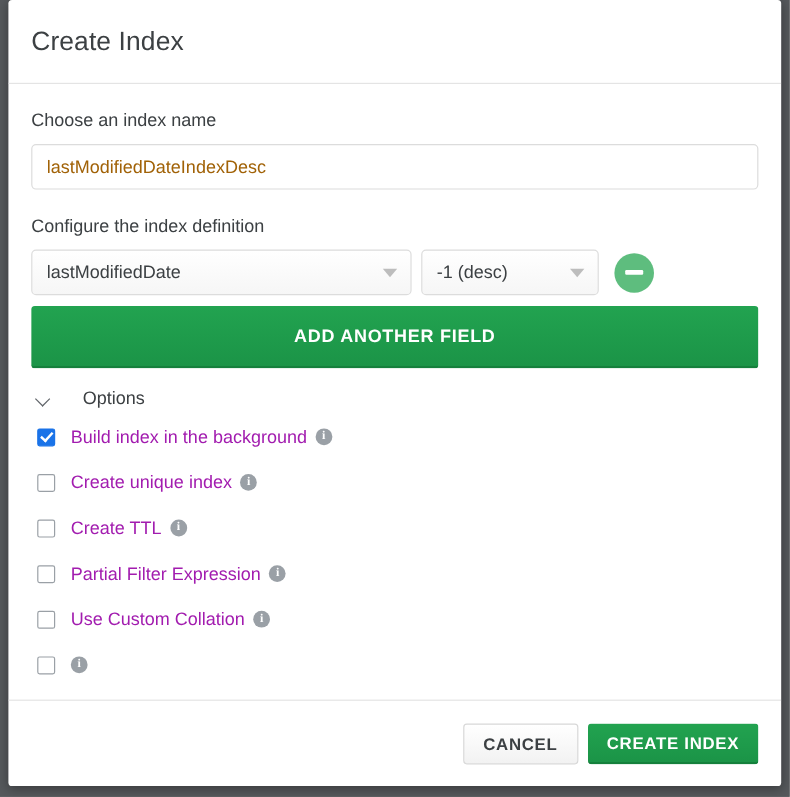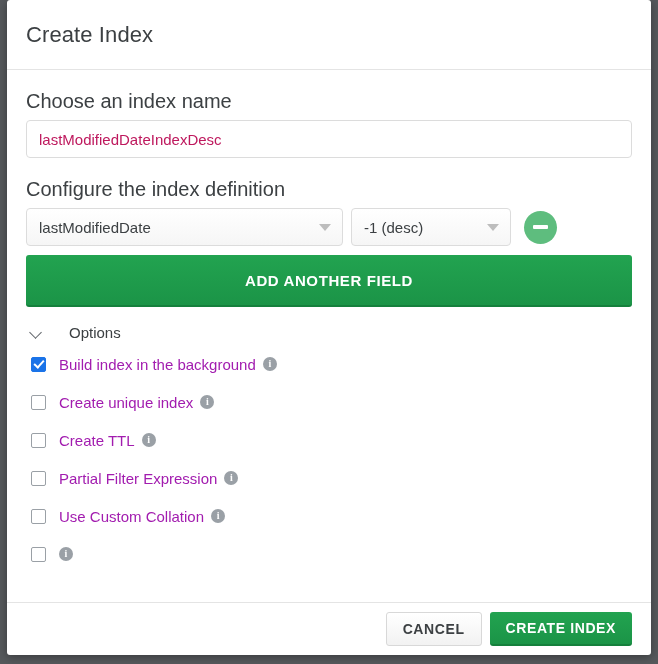--- a/index.html
+++ b/index.html
@@ -50,36 +50,36 @@
     font-weight: 400;
     letter-spacing: .1px;
   }
 
   
   .modal-body {
     padding: 22px 19px 0 19px;
   }
 
   .field-label {
-    font-size: 20px;
+    font-size: 15px;
     color: #3c4043;
     margin-bottom: 10px;
     line-height: 18px;
   }
 
   .text-input {
     display: block;
     width: 100%;
     height: 38px;
     box-sizing: border-box;
     border: 1px solid #dcdcdc;
     border-radius: 4px;
     padding: 0 12px;
     font-size: 15px;
-    color: #be185d;
+    color: #a16207;
     font-family: "Liberation Sans", sans-serif;
     background: #fff;
     outline: none;
   }
   .text-input::placeholder { color: #9aa0a6; }
 
   .spacer-22 { height: 22px; }
 
   
   .def-row {
@@ -92,21 +92,21 @@
     position: relative;
     height: 38px;
     border: 1px solid #dcdcdc;
     border-radius: 4px;
     background: linear-gradient(#ffffff, #f6f6f6);
     box-sizing: border-box;
     display: flex;
     align-items: center;
   }
   .select-wrap.field-select { width: 317px; }
-  .select-wrap.dir-select  { width: 160px; }
+  .select-wrap.dir-select  { width: 148px; }
   .select-value {
     font-size: 15px;
     color: #3c4043;
     padding-left: 12px;
     white-space: nowrap;
     overflow: hidden;
   }
   .caret {
     position: absolute;
     right: 11px;
@@ -240,21 +240,21 @@
     flex: none;
     cursor: pointer;
   }
 
   
   .modal-footer {
     position: absolute;
     left: 0;
     right: 0;
     bottom: 0;
-    height: 53px;
+    height: 72px;
     border-top: 1px solid #e4e4e4;
     display: flex;
     align-items: center;
     justify-content: flex-end;
     gap: 8px;
     padding-right: 19px;
     box-sizing: border-box;
   }
   .btn-cancel {
     height: 34px;

